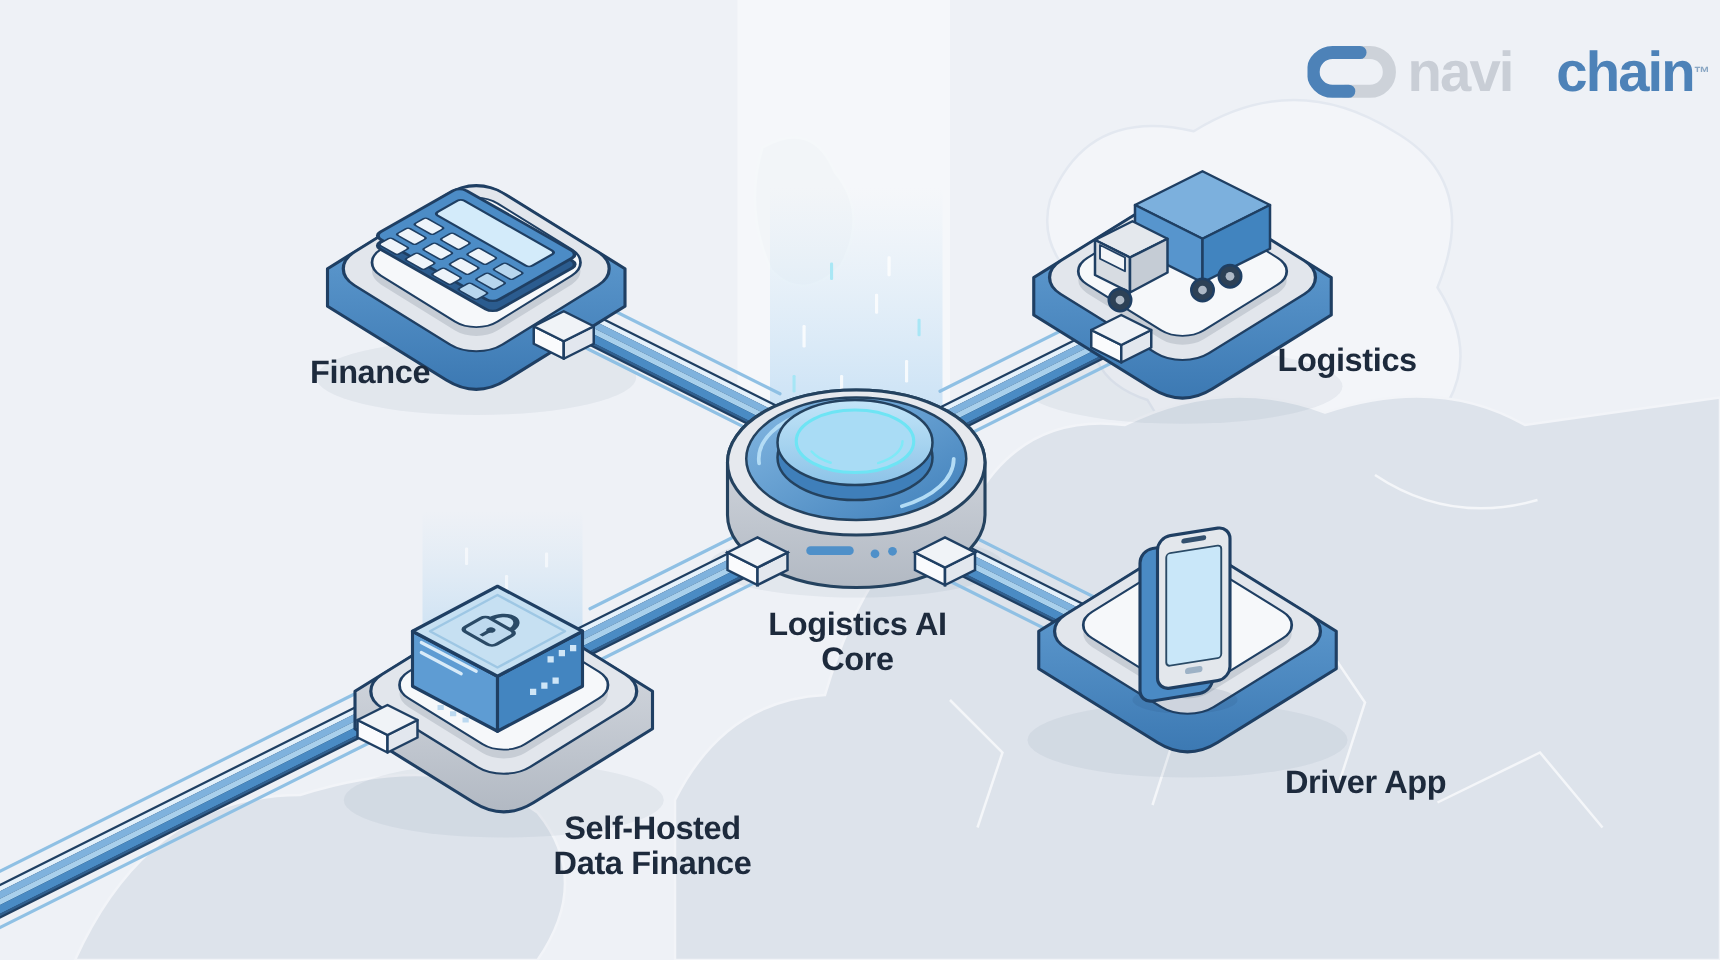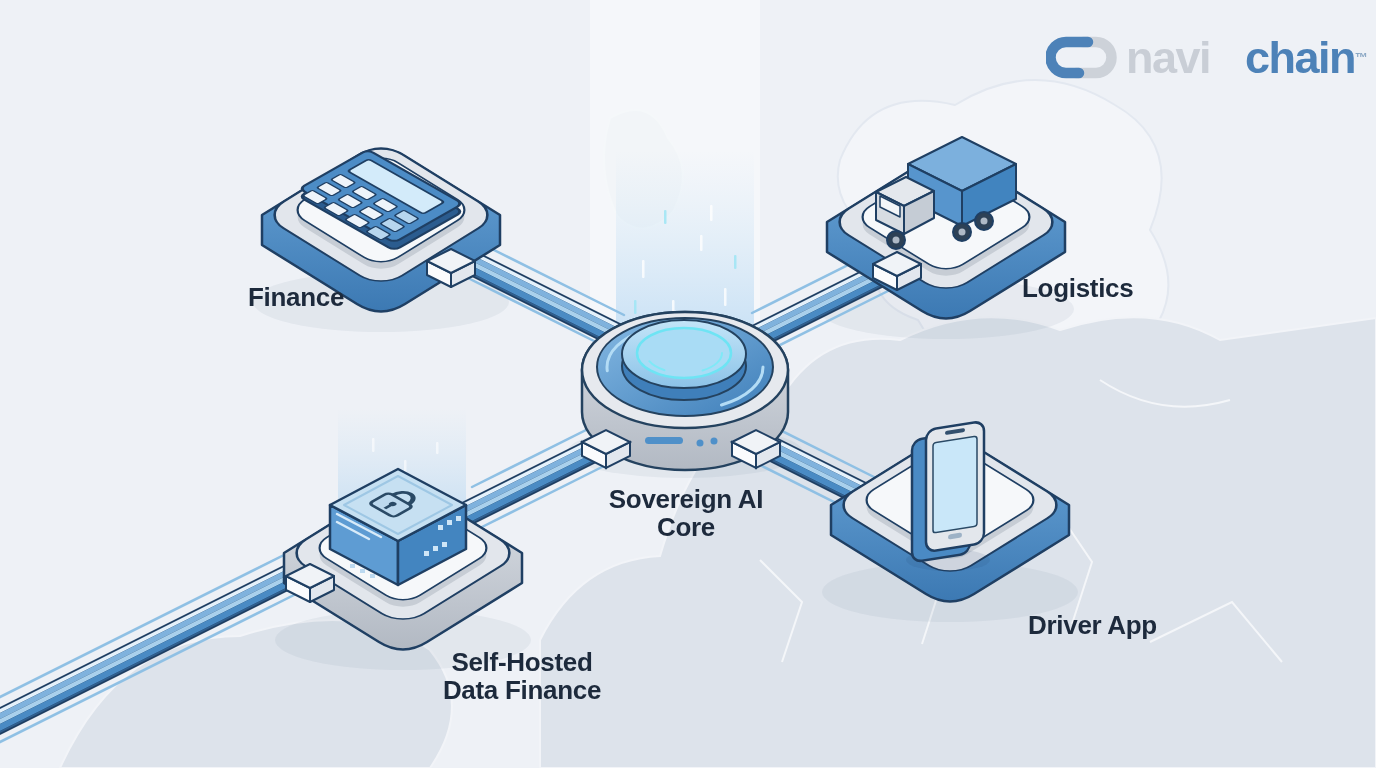--- a/index.html
+++ b/index.html
@@ -344,21 +344,21 @@
       <polygon points="732,442 756,430 780,442 756,454" fill="#f0f3f7"></polygon>
     </g>
   </g>
 </svg>
 
 <div class="node-label" style="left:248px;top:283px;">Finance</div>
 
 <div class="node-label" style="left:1022px;top:274px;">Logistics</div>
 
 <div class="node-label two-line" style="left:598px;top:485px;width:176px;">
-  <span>Sovereign AI</span><br>
+  <span>Logistics AI</span><br>
   <span>Core</span>
 </div>
 
 <div class="node-label two-line" style="left:437px;top:648px;width:170px;">
   <span>Self-Hosted</span><br>
   <span>Data Finance</span>
 </div>
 
 <div class="node-label" style="left:1028px;top:611px;">Driver App</div>
 

